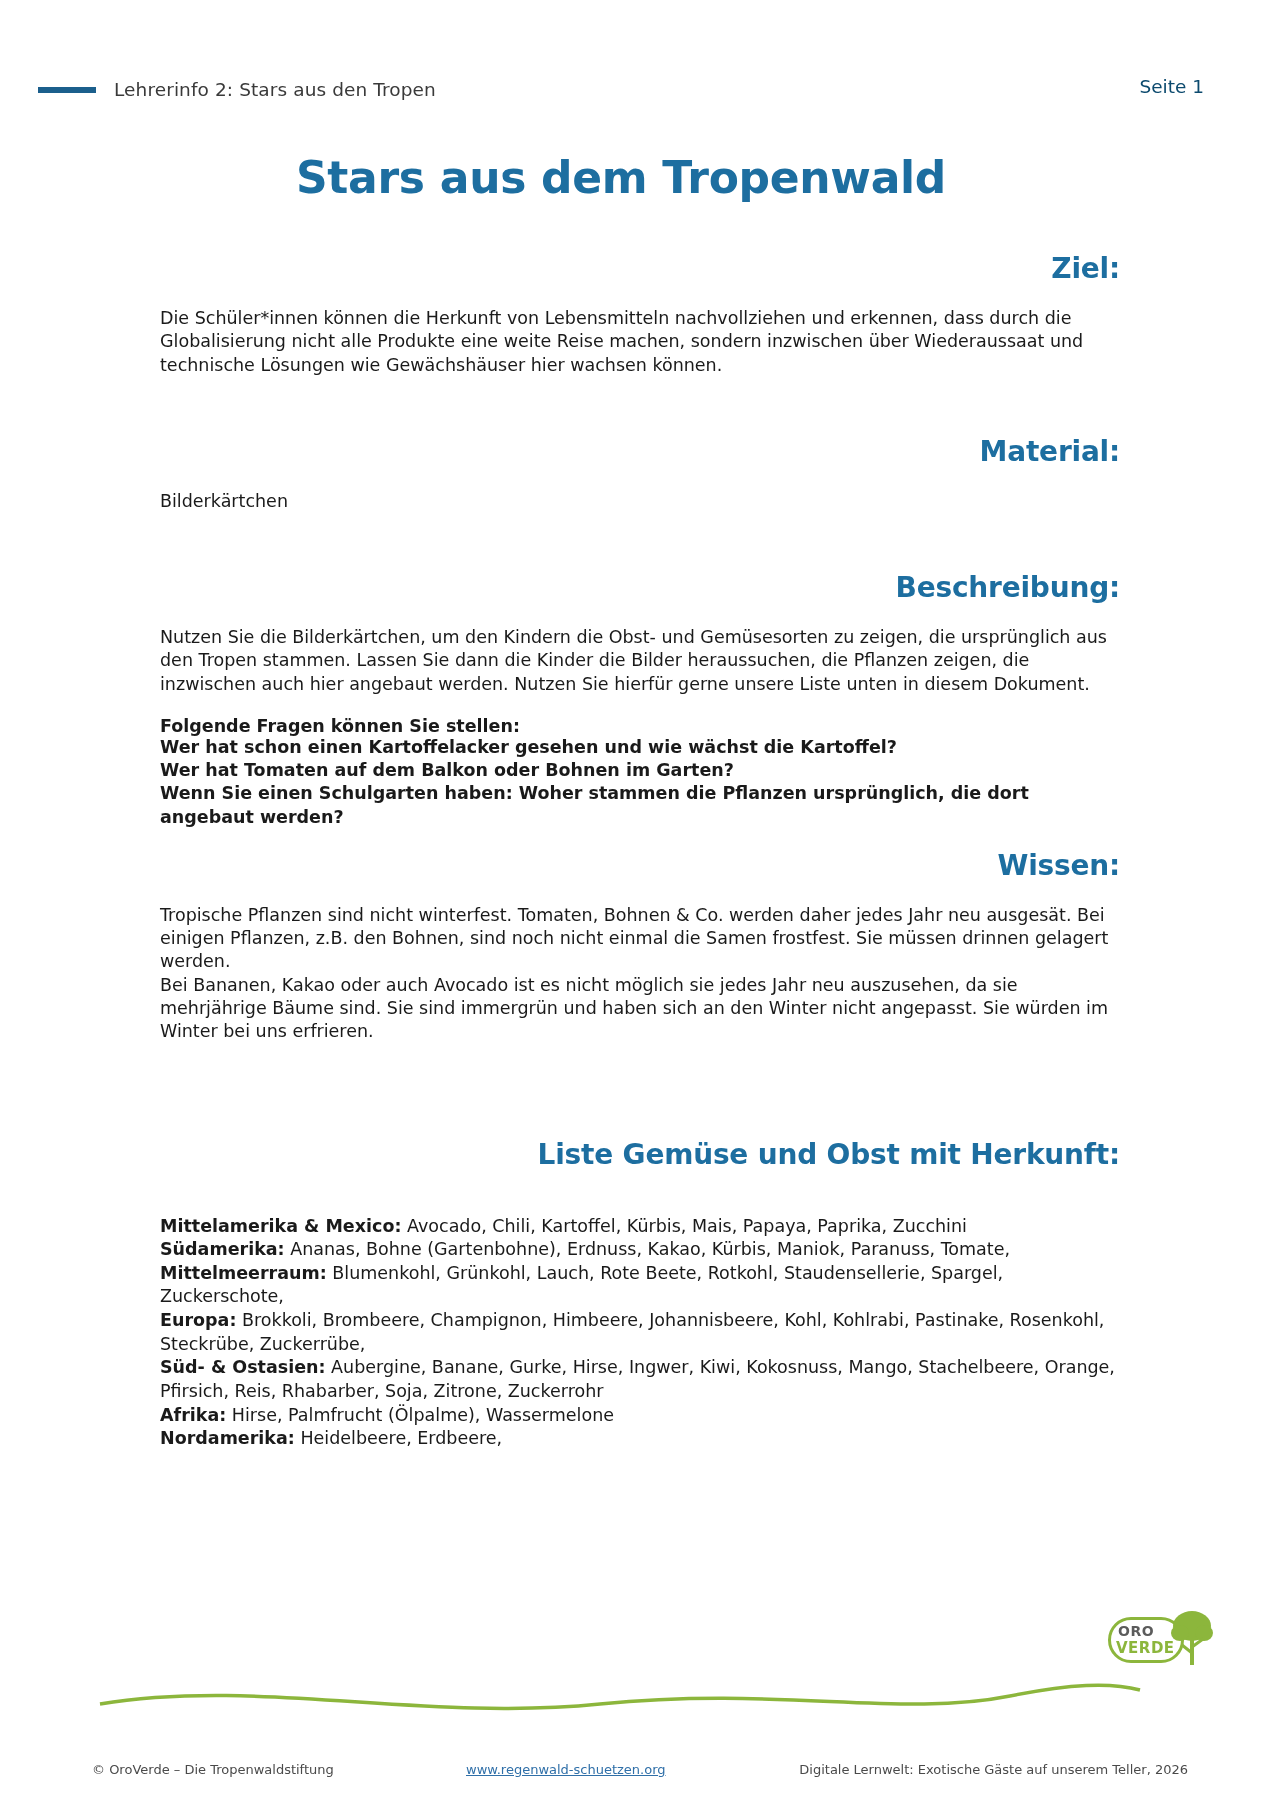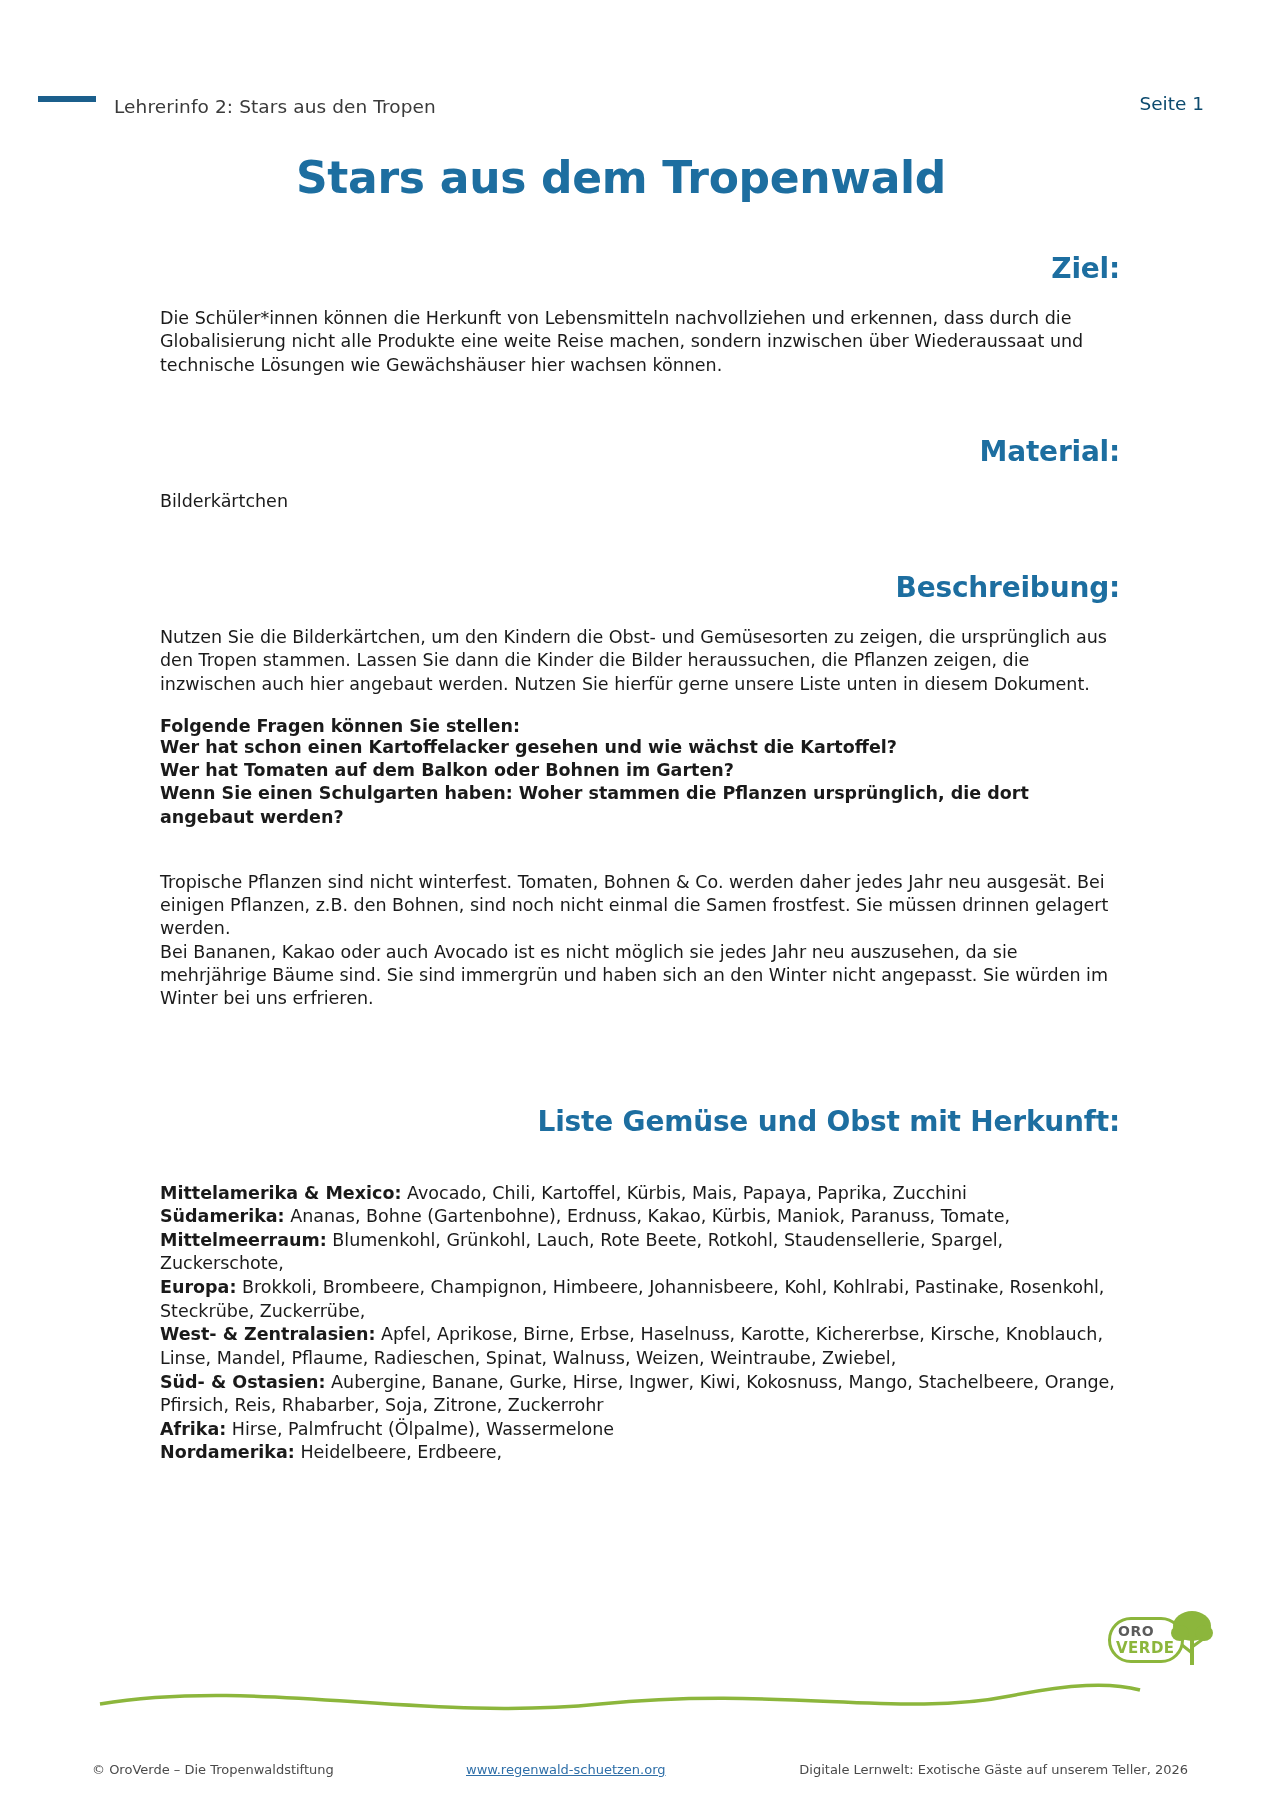--- a/index.html
+++ b/index.html
@@ -16,25 +16,25 @@
     width: 1280px;
     height: 1810px;
     margin: 0 auto;
     background: #ffffff;
     overflow: hidden;
   }
 
   
   .header {
     position: absolute;
-    top: 96px;
+    top: 79px;
     left: 0;
     width: 1280px;
     display: flex;
-    align-items: flex-start;
+    align-items: center;
   }
   .header-rule {
     width: 58px;
     height: 6px;
     background: #1b5f8c;
     margin-left: 38px;
     margin-right: 18px;
   }
   .header-title {
     font-size: 18.5px;
@@ -219,37 +219,37 @@
 
     <div class="spacer-sm"></div>
 
     <div class="q-head">Folgende Fragen können Sie stellen:</div>
     <div class="questions">Wer hat schon einen Kartoffelacker gesehen und wie wächst die Kartoffel?</div>
     <div class="questions">Wer hat Tomaten auf dem Balkon oder Bohnen im Garten?</div>
     <div class="questions">Wenn Sie einen Schulgarten haben: Woher stammen die Pflanzen ursprünglich, die dort angebaut werden?</div>
 
     <div class="spacer-sm"></div>
 
+    <h2 class="section">Wissen:</h2>
     <div class="after-head"></div>
     <div class="block">Tropische Pflanzen sind nicht winterfest. Tomaten, Bohnen &amp; Co. werden daher jedes Jahr neu ausgesät. Bei einigen Pflanzen, z.B. den Bohnen, sind noch nicht einmal die Samen frostfest. Sie müssen drinnen gelagert werden.</div>
     <div class="block">Bei Bananen, Kakao oder auch Avocado ist es nicht möglich sie jedes Jahr neu auszusehen, da sie mehrjährige Bäume sind. Sie sind immergrün und haben sich an den Winter nicht angepasst. Sie würden im Winter bei uns erfrieren.</div>
 
     <div class="spacer-lg"></div>
     <div class="spacer-sm"></div>
 
     <h2 class="section">Liste Gemüse und Obst mit Herkunft:</h2>
     <div class="after-head"></div>
     <div class="after-head"></div>
 
     <div class="origins">
       <p class="origin-line"><span class="region">Mittelamerika &amp; Mexico:</span> <span>Avocado, Chili, Kartoffel, Kürbis, Mais, Papaya, Paprika, Zucchini</span></p>
       <p class="origin-line"><span class="region">Südamerika:</span> <span>Ananas, Bohne (Gartenbohne), Erdnuss, Kakao, Kürbis, Maniok, Paranuss, Tomate,</span></p>
       <p class="origin-line"><span class="region">Mittelmeerraum:</span> <span>Blumenkohl, Grünkohl, Lauch, Rote Beete, Rotkohl, Staudensellerie, Spargel, Zuckerschote,</span></p>
       <p class="origin-line"><span class="region">Europa:</span> <span>Brokkoli, Brombeere, Champignon, Himbeere, Johannisbeere, Kohl, Kohlrabi, Pastinake, Rosenkohl, Steckrübe, Zuckerrübe,</span></p>
-      <p class="origin-line"><span class="region">West- &amp; Zentralasien:</span> <span>Apfel, Aprikose, Birne, Erbse, Haselnuss, Karotte, Kichererbse, Kirsche, Knoblauch, Linse, Mandel, Pflaume, Radieschen, Spinat, Walnuss, Weizen, Weintraube, Zwiebel,</span></p>
       <p class="origin-line"><span class="region">Süd- &amp; Ostasien:</span> <span>Aubergine, Banane, Gurke, Hirse, Ingwer, Kiwi, Kokosnuss, Mango, Stachelbeere, Orange, Pfirsich, Reis, Rhabarber, Soja, Zitrone, Zuckerrohr</span></p>
       <p class="origin-line"><span class="region">Afrika:</span> <span>Hirse, Palmfrucht (Ölpalme), Wassermelone</span></p>
       <p class="origin-line"><span class="region">Nordamerika:</span> <span>Heidelbeere, Erdbeere,</span></p>
     </div>
 
   </div>
 
   <div class="logo">
     <div class="logo-badge"></div>
     <div class="logo-oro">ORO</div>

